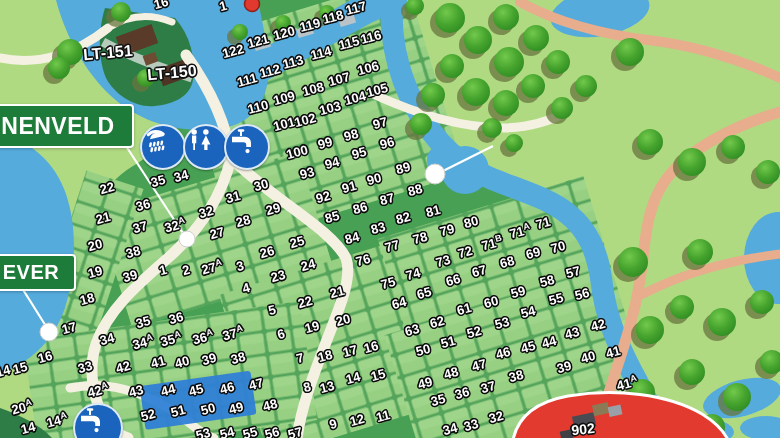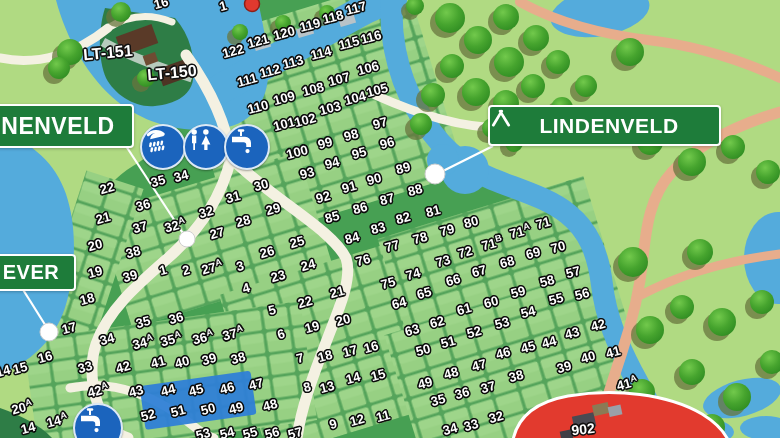--- a/index.html
+++ b/index.html
@@ -539,28 +539,20 @@
   </div>
   <div class="fac" id="fac-3" style="left: 98px; top: 428px;">
     <svg viewBox="0 0 24 24" fill="#fff">
       <rect x="9.4" y="2.6" width="5.2" height="2" rx="1"></rect>
       <rect x="11.2" y="3.8" width="1.6" height="4.2"></rect>
       <path d="M4.8,8.6 h10.4 a4.8,4.8 0 0 1 4.8,4.8 v3.4 h-3.8 v-1.7 a2.1,2.1 0 0 0 -2.1,-2.1 H4.8 z"></path>
       <circle cx="17.2" cy="20" r="1.7"></circle>
     </svg>
   </div>
 
-  <div class="banner" id="banner-lindenveld">
-    <span>
-      <svg width="22" height="20" viewBox="0 0 24 22">
-        <path d="M3.5,20 L12.8,4.5 M11,4.5 L20.5,20" stroke="#fff" stroke-width="3" fill="none" stroke-linecap="round"></path>
-      </svg>
-    </span>
-    <span>LINDENVELD</span>
-  </div>
   <div class="banner" id="banner-nenveld">
     <span>NENVELD</span>
   </div>
   <div class="banner" id="banner-ever">
     <span>EVER</span>
   </div>
 
   <div class="lt" id="lt151">LT-151</div>
   <div class="lt" id="lt150">LT-150</div>
   <div id="label-902">902</div>

